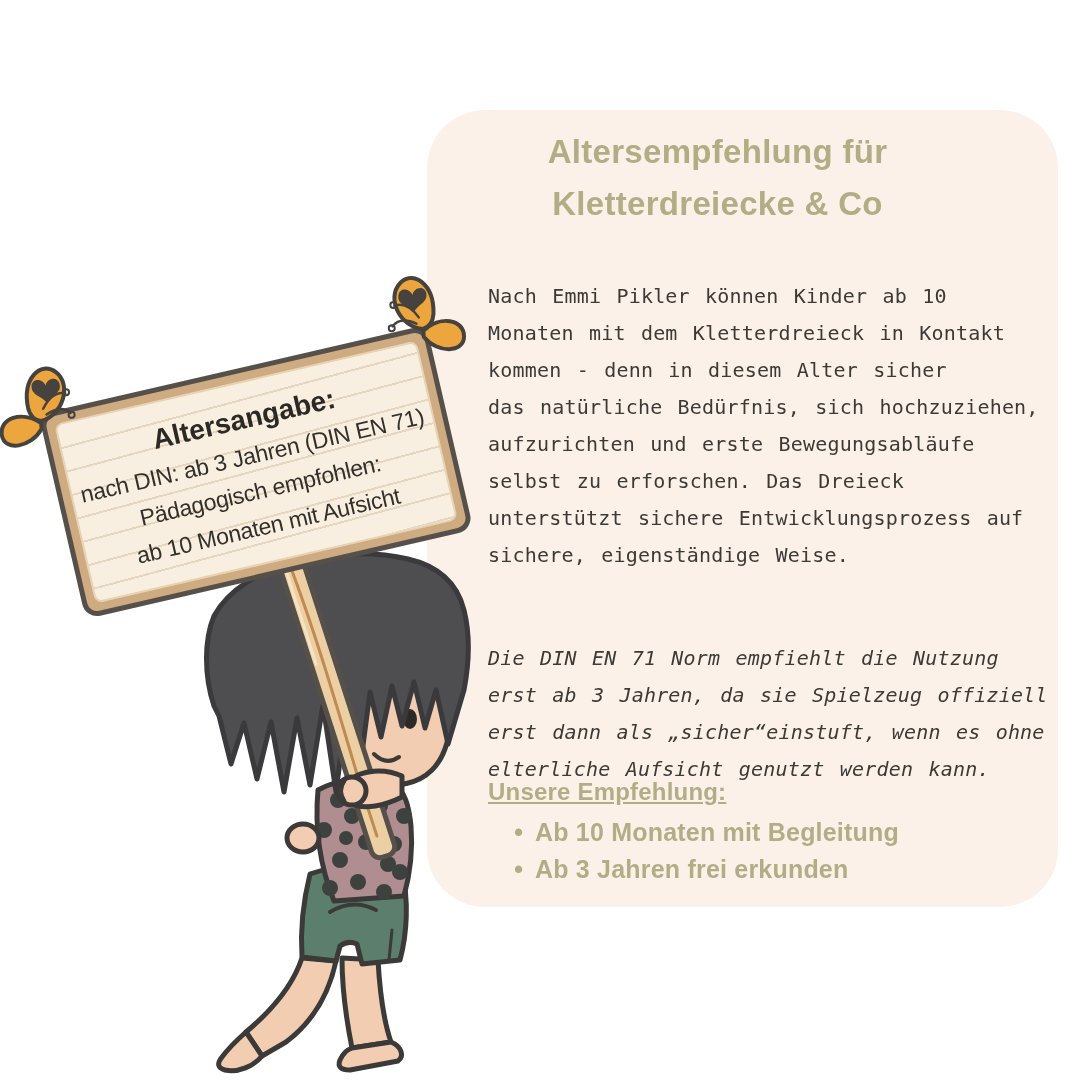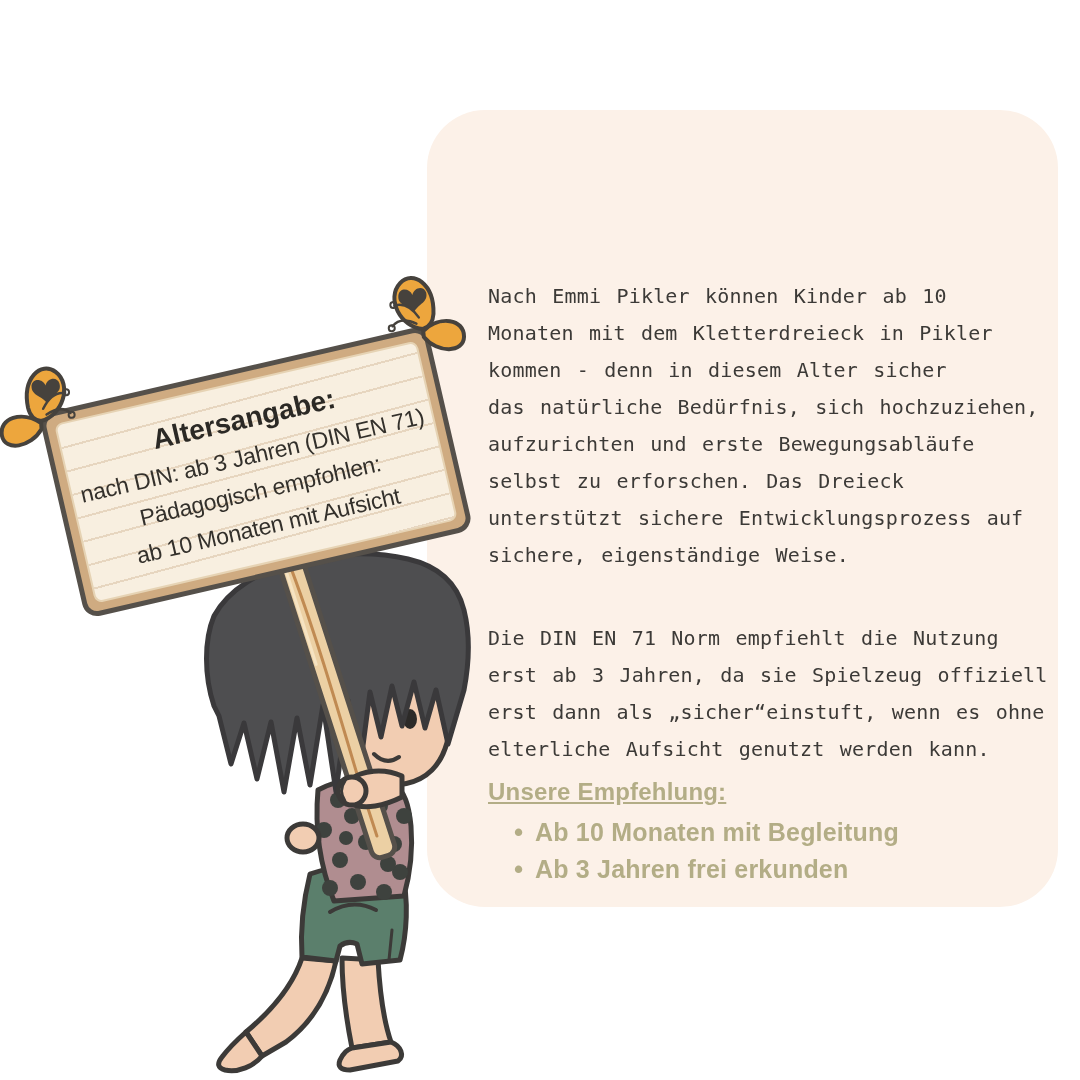--- a/index.html
+++ b/index.html
@@ -16,21 +16,21 @@
   .panel{position:absolute;left:427px;top:110px;width:631px;height:797px;
     border-radius:58px;background:var(--panel_bg);}
   .title{position:absolute;left:450px;top:126px;width:535px;text-align:center;
     font-weight:bold;font-size:33px;line-height:52px;letter-spacing:.3px;
     color:var(--accent_olive);}
   .para{position:absolute;left:488px;width:545px;
     font-family:"DejaVu Sans Mono",monospace;font-size:20px;line-height:37px;
     color:var(--text_dark);word-spacing:3px;letter-spacing:.2px;margin-top:16px;}
   .para .bline{white-space:nowrap;}
   .p1{top:262px;}
-  .p2{top:604px;}
+  .p2{top:624px;font-style:italic;}
   .rec{position:absolute;left:488px;top:778px;width:540px;}
   .rec-h{font-weight:bold;font-size:24px;color:var(--accent_olive);
     letter-spacing:.2px;margin-bottom:8px;text-decoration:underline;}
   .bullets .bullet-line{position:relative;padding-left:47px;font-weight:bold;
     font-size:25px;line-height:37px;color:var(--accent_olive);letter-spacing:.2px;}
   .bullets .bullet-line::before{content:"\2022";position:absolute;left:26px;top:0;
     font-size:26px;color:var(--accent_olive);}
 
   
   .sign{position:absolute;left:57px;top:367px;width:398px;height:210px;
@@ -55,24 +55,28 @@
   svg.child-layer{z-index:2;}
   svg.butterfly-layer{z-index:4;}
 </style>
 </head>
 <body>
 
 <div class="stage">
 
   <div class="panel"></div>
 
+  <div class="title">
+    <div>Altersempfehlung für</div>
+    <div>Kletterdreiecke &amp; Co</div>
+  </div>
 
   <div class="para p1">
       <div class="bline">Nach Emmi Pikler können Kinder ab 10</div>
-      <div class="bline">Monaten mit dem Kletterdreieck in Pikler</div>
+      <div class="bline">Monaten mit dem Kletterdreieck in Kontakt</div>
       <div class="bline">kommen - denn in diesem Alter sicher</div>
       <div class="bline">das natürliche Bedürfnis, sich hochzuziehen,</div>
       <div class="bline">aufzurichten und erste Bewegungsabläufe</div>
       <div class="bline">selbst zu erforschen. Das Dreieck</div>
       <div class="bline">unterstützt sichere Entwicklungsprozess auf</div>
       <div class="bline">sichere, eigenständige Weise.</div>
     </div>
 
   <div class="para p2">
       <div class="bline">Die DIN EN 71 Norm empfiehlt die Nutzung</div>

